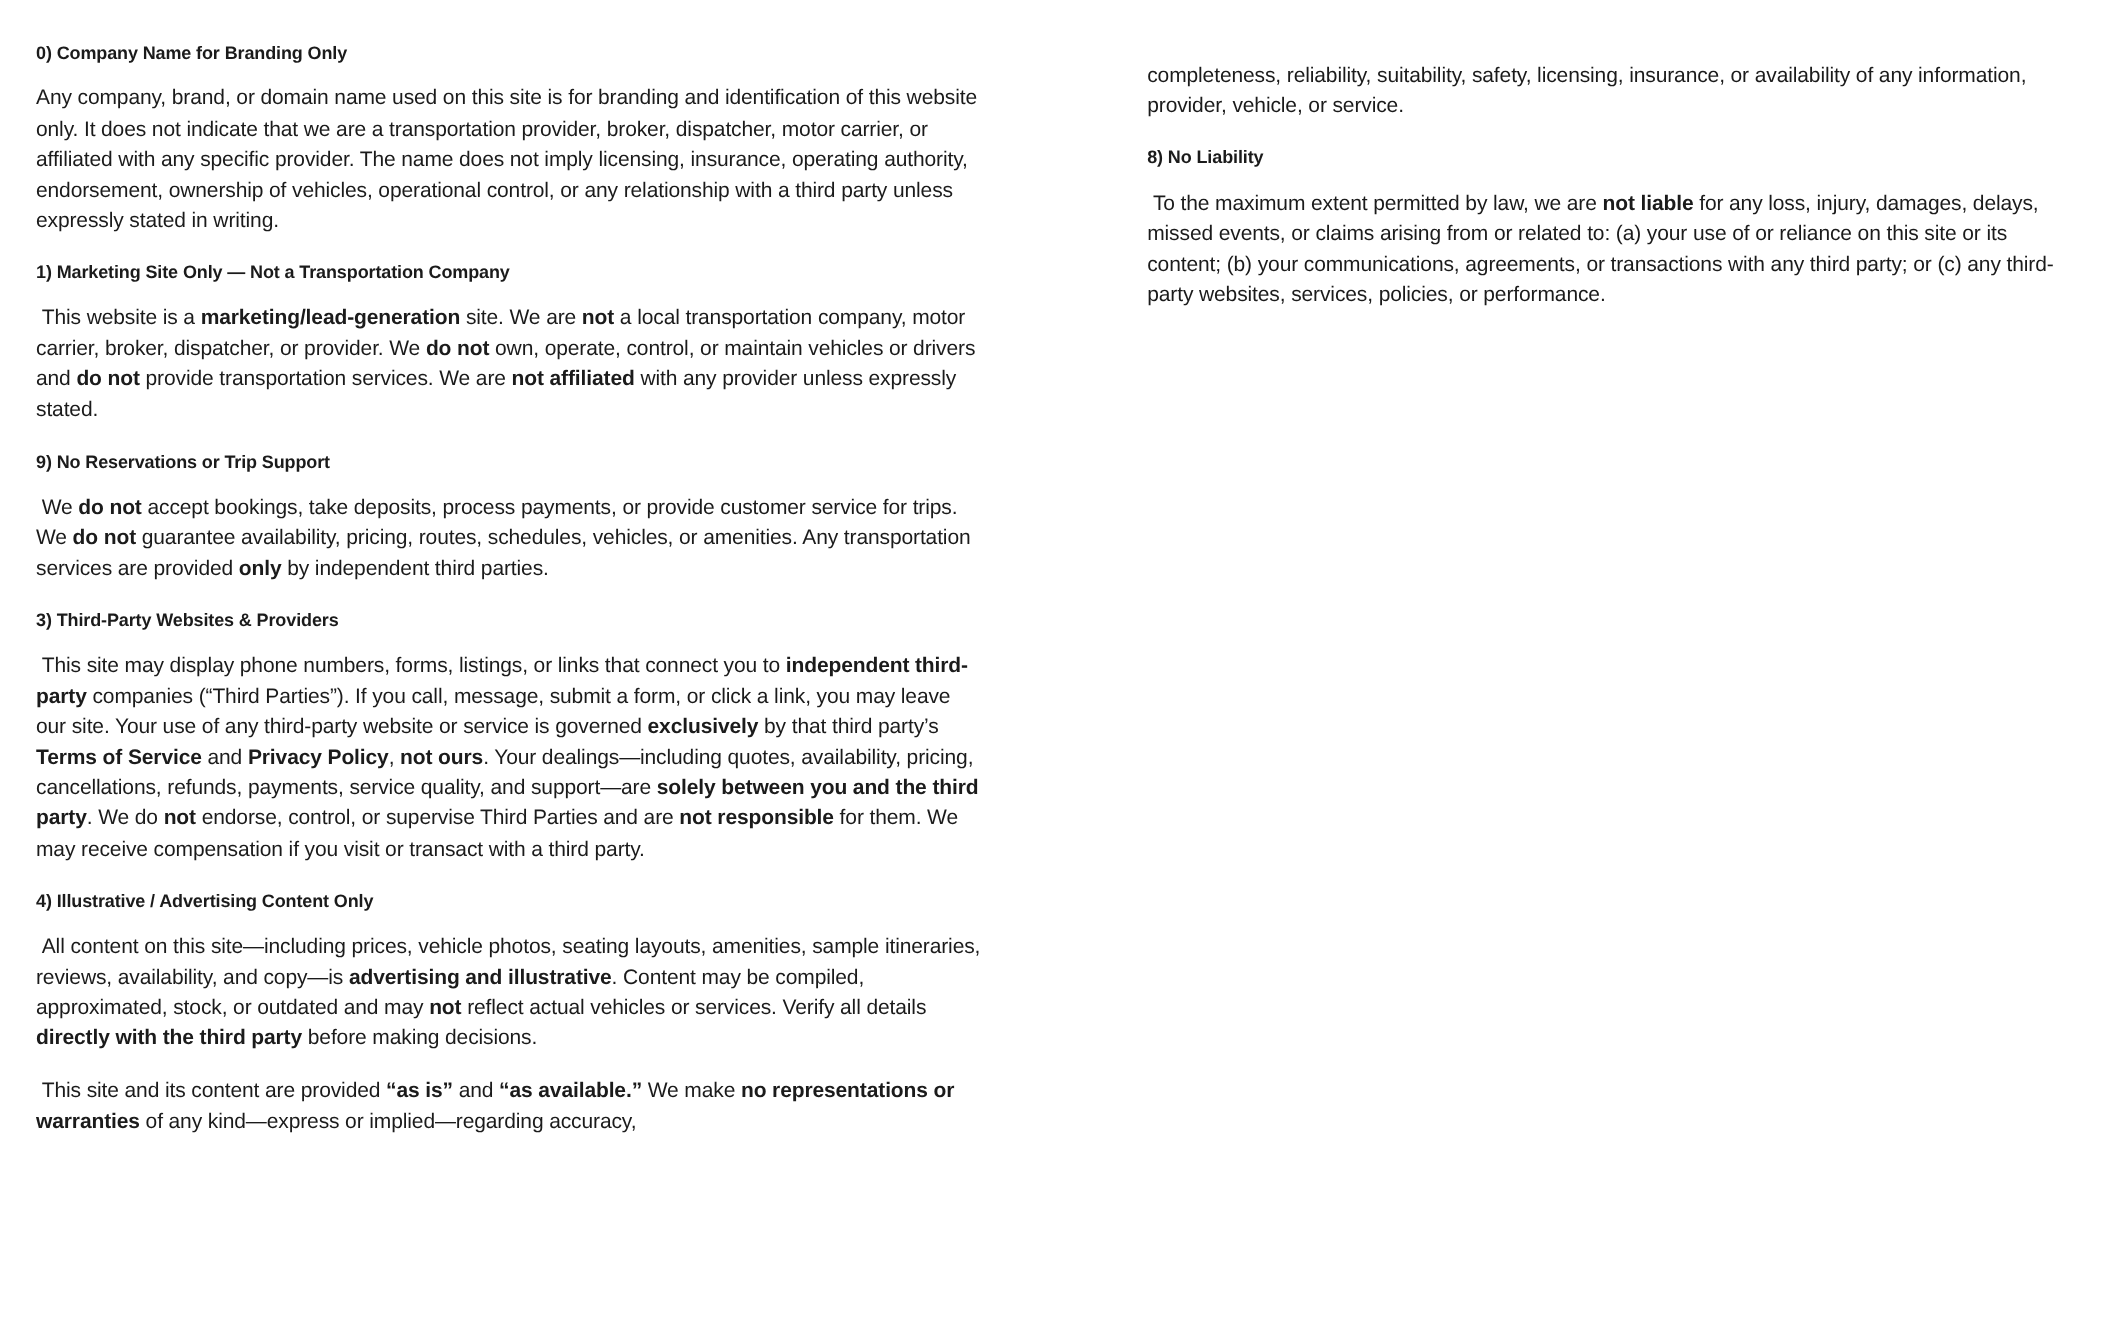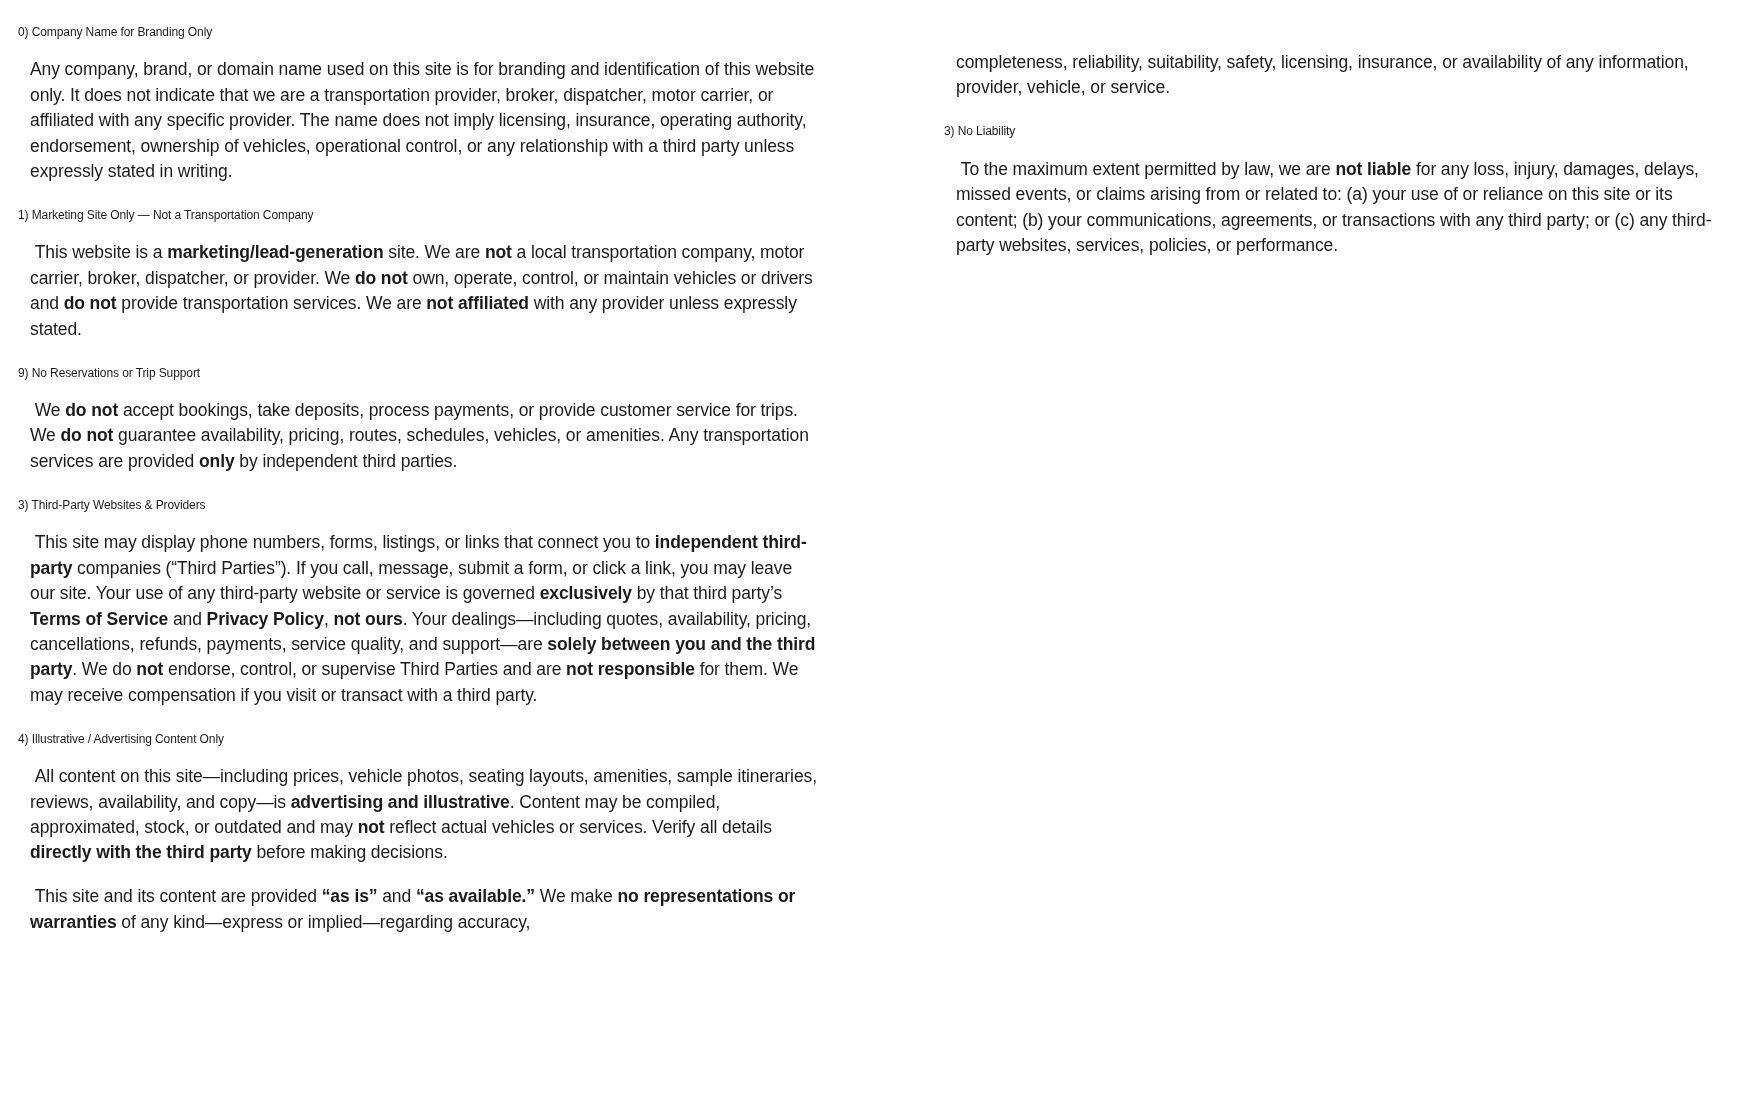--- a/index.html
+++ b/index.html
@@ -32,24 +32,24 @@
   }
   .col-right {
     left: 944px;
     top: 38px;
     width: 790px;
   }
   .sec {
     margin: 0 0 18.6px 0;
   }
   .sec-heading {
-    margin: 0;
-    font-size: 12px;
+    margin: 12px;
+    font-size: 15px;
     line-height: 25.4px;
-    font-weight: 400;
+    font-weight: 700;
     white-space: pre-wrap;
   }
   .sec-body {
     margin: 12px;
     white-space: pre-wrap;
   }
   .sec-body b {
     font-weight: 700;
   }
 </style>
@@ -91,20 +91,20 @@
 
   </div>
 
   <div class="col col-right">
 
     <section class="sec">
       <p class="sec-body">completeness, reliability, suitability, safety, licensing, insurance, or availability of any information, provider, vehicle, or service.</p>
     </section>
 
     <section class="sec">
-      <h2 class="sec-heading">3) No Liability</h2>
+      <h2 class="sec-heading">8) No Liability</h2>
       <p class="sec-body"> To the maximum extent permitted by law, we are <b>not liable</b> for any loss, injury, damages, delays, missed events, or claims arising from or related to: (a) your use of or reliance on this site or its content; (b) your communications, agreements, or transactions with any third party; or (c) any third-party websites, services, policies, or performance.</p>
     </section>
 
 
   </div>
 
 </div>
 
 </body></html>

